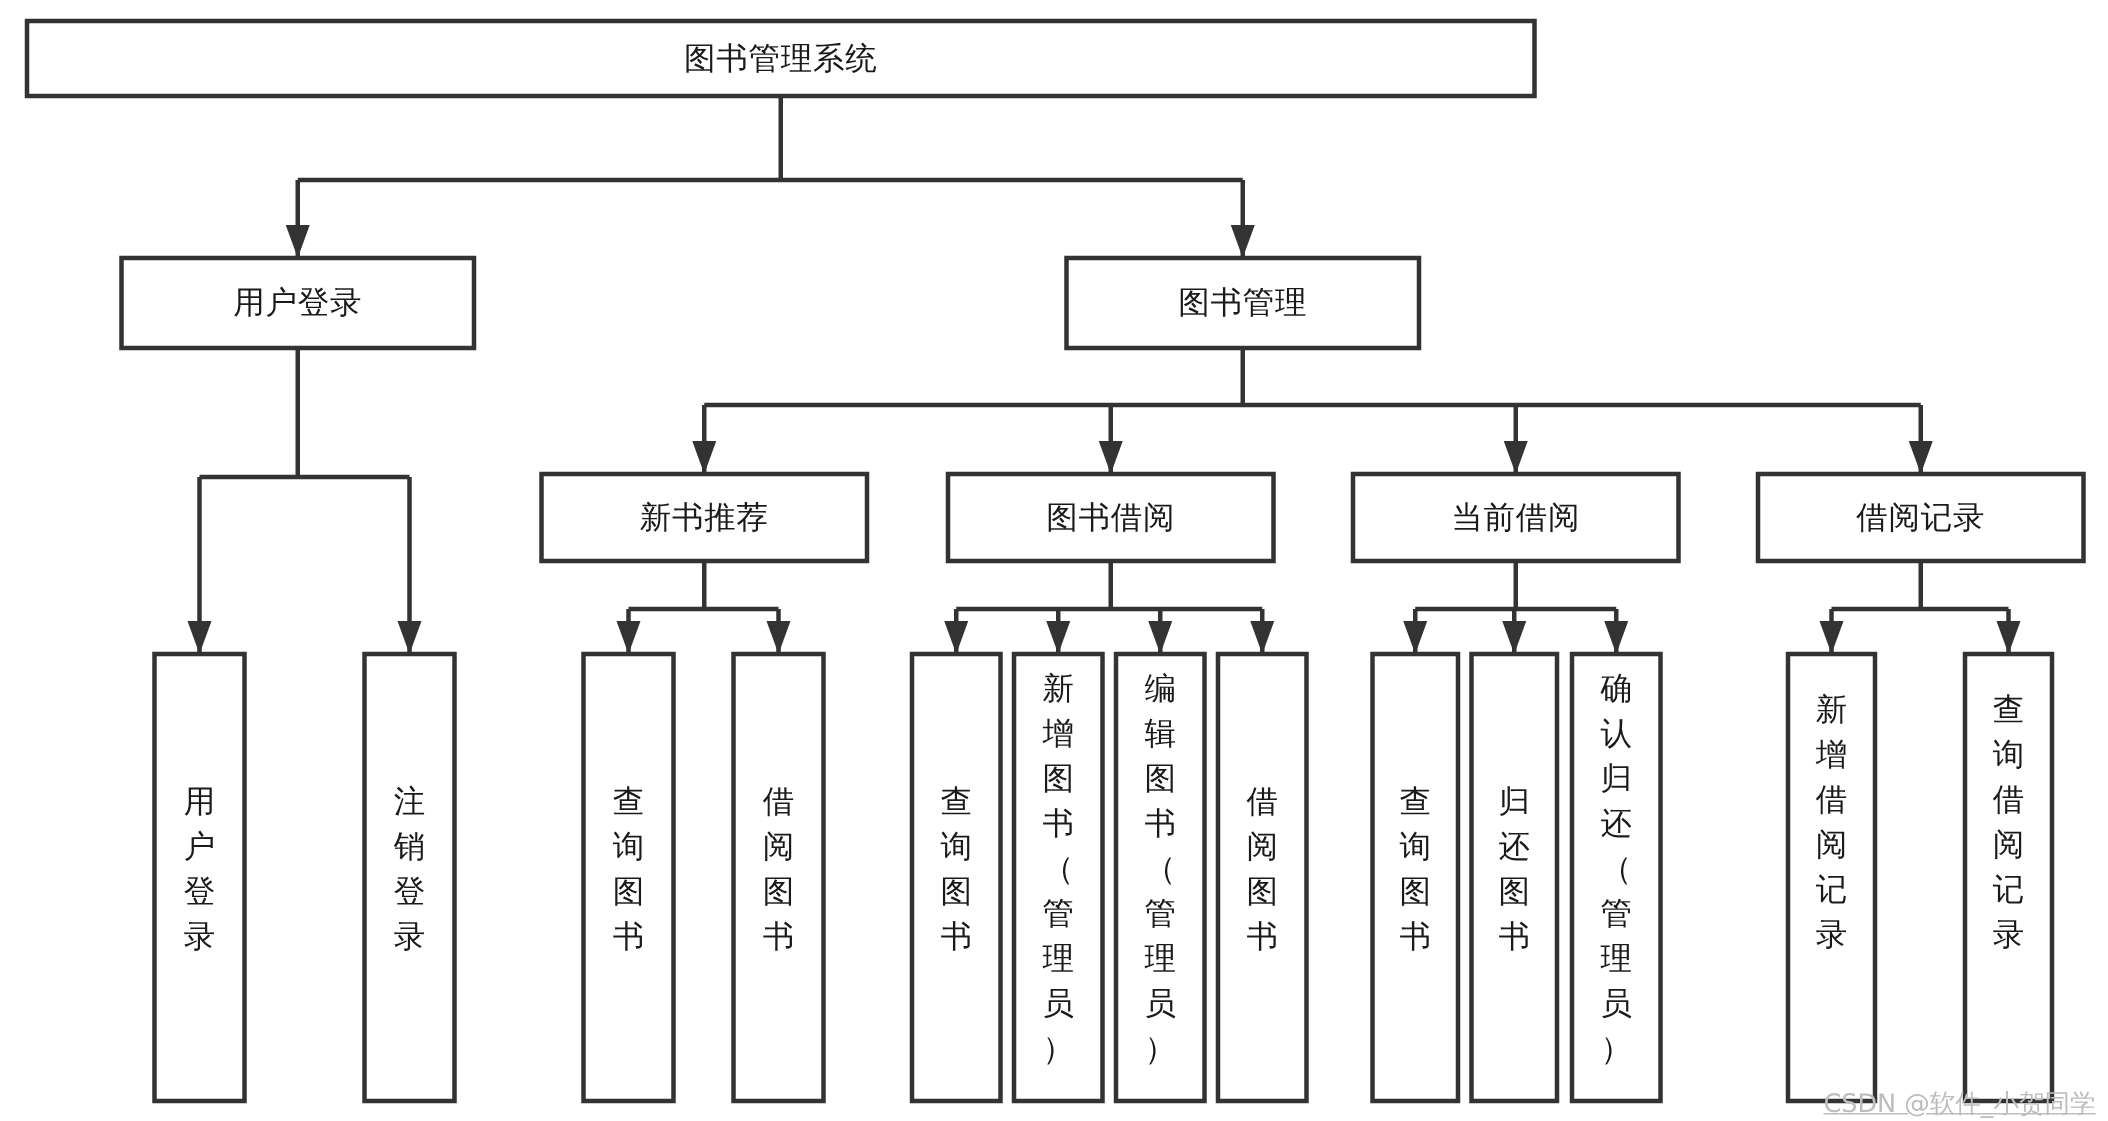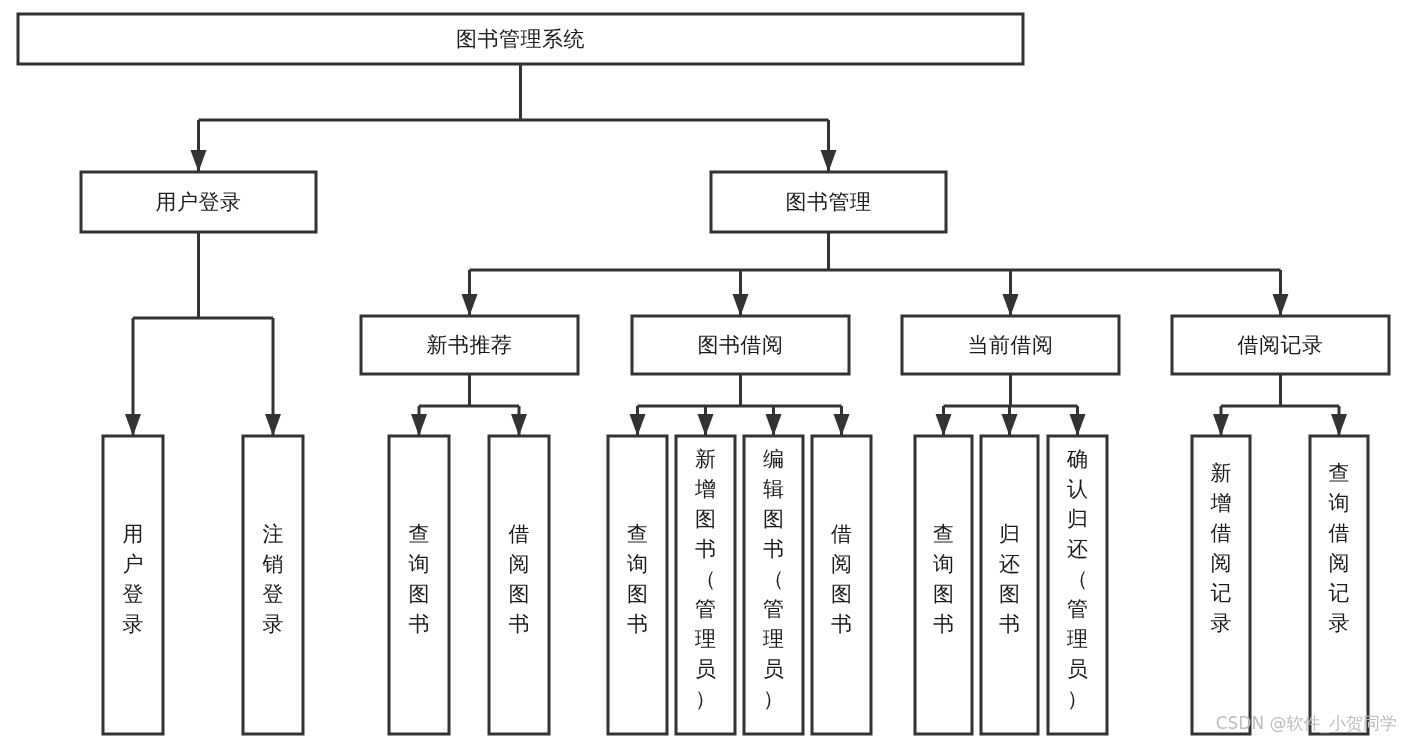--- a/index.html
+++ b/index.html
@@ -52,26 +52,27 @@
     fill: none;
     stroke-linecap: butt;
   }
   .edge-arrow {
     fill: #333333;
     stroke: none;
   }
   .watermark {
     position: absolute;
     right: 8px;
-    bottom: 12px;
+    bottom: 0;
     font-family: "DejaVu Sans", "Liberation Sans", sans-serif;
     font-size: 17px;
     color: #bdbdbd;
     white-space: nowrap;
     user-select: none;
+    text-decoration: underline;
   }
 </style>
 </head>
 <body>
 
 <div id="diagram-root">
   <svg class="diagram" viewBox="0 0 1405 747" xmlns="http://www.w3.org/2000/svg">
     <g id="edges-layer">
         <g>
           <path d="M 520.5 64 L 520.5 120" class="edge-line"></path>

